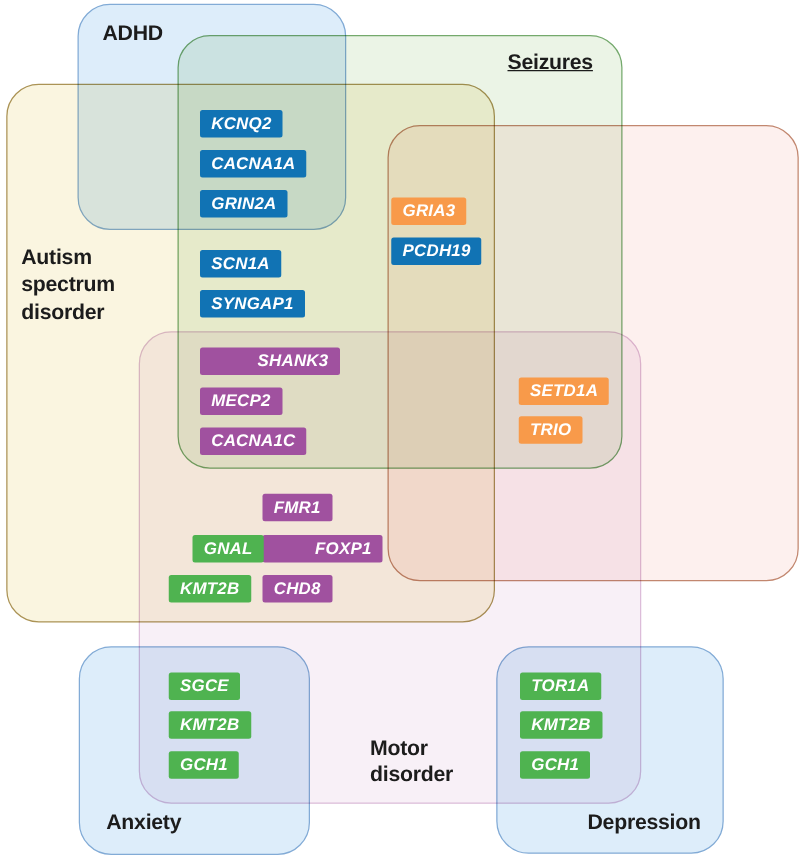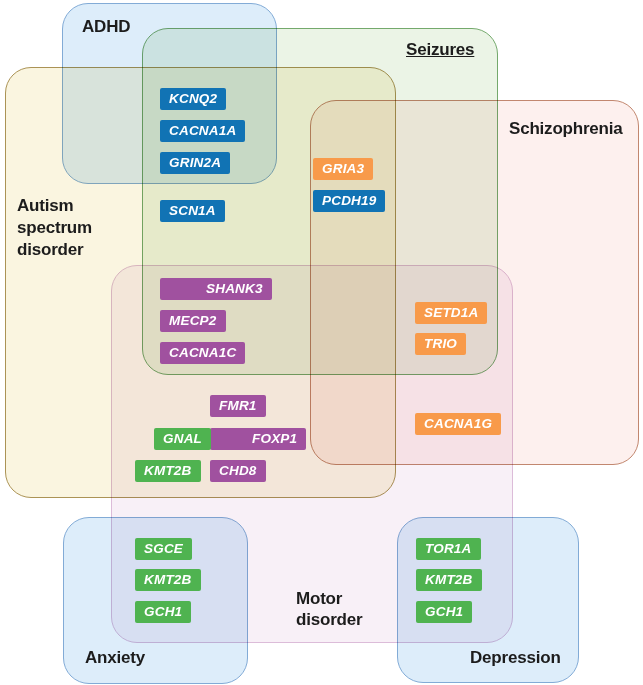--- a/index.html
+++ b/index.html
@@ -43,46 +43,45 @@
   <div class="region r-adhd"></div>
   <div class="region r-seizures"></div>
   <div class="region r-autism"></div>
   <div class="region r-schizo"></div>
   <div class="region r-motor"></div>
   <div class="region r-anxiety"></div>
   <div class="region r-depression"></div>
 
   <div class="rlabel l-adhd">ADHD</div>
   <div class="rlabel l-seizures">Seizures</div>
-  <div class="rlabel l-schizo">Schizophrenia</div>
   <div class="rlabel l-autism">Autism
 spectrum
 disorder</div>
   <div class="rlabel l-motor">Motor
 disorder</div>
   <div class="rlabel l-anxiety">Anxiety</div>
   <div class="rlabel l-depression">Depression</div>
 
   <div class="gene g-seizure" style="left:160px; top:88px;">KCNQ2</div>
   <div class="gene g-seizure" style="left:160px; top:120px;">CACNA1A</div>
   <div class="gene g-seizure" style="left:160px; top:152px;text-align:right;">GRIN2A</div>
 
   <div class="gene g-seizure" style="left:160px; top:200px;">SCN1A</div>
+  <div class="gene g-seizure" style="left:160px; top:232px;">SYNGAP1</div>
 
   <div class="gene g-schizophrenia" style="left:313px; top:158px;">GRIA3</div>
   <div class="gene g-seizure" style="left:313px; top:190px;">PCDH19</div>
 
   <div class="gene g-autism" style="left:160px; top:278px;padding-left:46px;">SHANK3</div>
   <div class="gene g-autism" style="left:160px; top:310px;">MECP2</div>
   <div class="gene g-autism" style="left:160px; top:342px;">CACNA1C</div>
 
   <div class="gene g-schizophrenia" style="left:415px; top:302px;">SETD1A</div>
   <div class="gene g-schizophrenia" style="left:415px; top:333px;">TRIO</div>
 
-  <div class="gene g-schizophrenia" style="left:415px; top:413px;">CACNA1G</div>
 
   <div class="gene g-autism" style="left:210px; top:395px;">FMR1</div>
   <div class="gene g-autism" style="left:210px; top:428px;padding-left:42px;">FOXP1</div>
   <div class="gene g-autism" style="left:210px; top:460px;">CHD8</div>
   <div class="gene g-movement" style="left:135px; top:428px;margin-left:19px;">GNAL</div>
   <div class="gene g-movement" style="left:135px; top:460px;">KMT2B</div>
 
   <div class="gene g-movement" style="left:135px; top:538px;">SGCE</div>
   <div class="gene g-movement" style="left:135px; top:569px;">KMT2B</div>
   <div class="gene g-movement" style="left:135px; top:601px;">GCH1</div>

